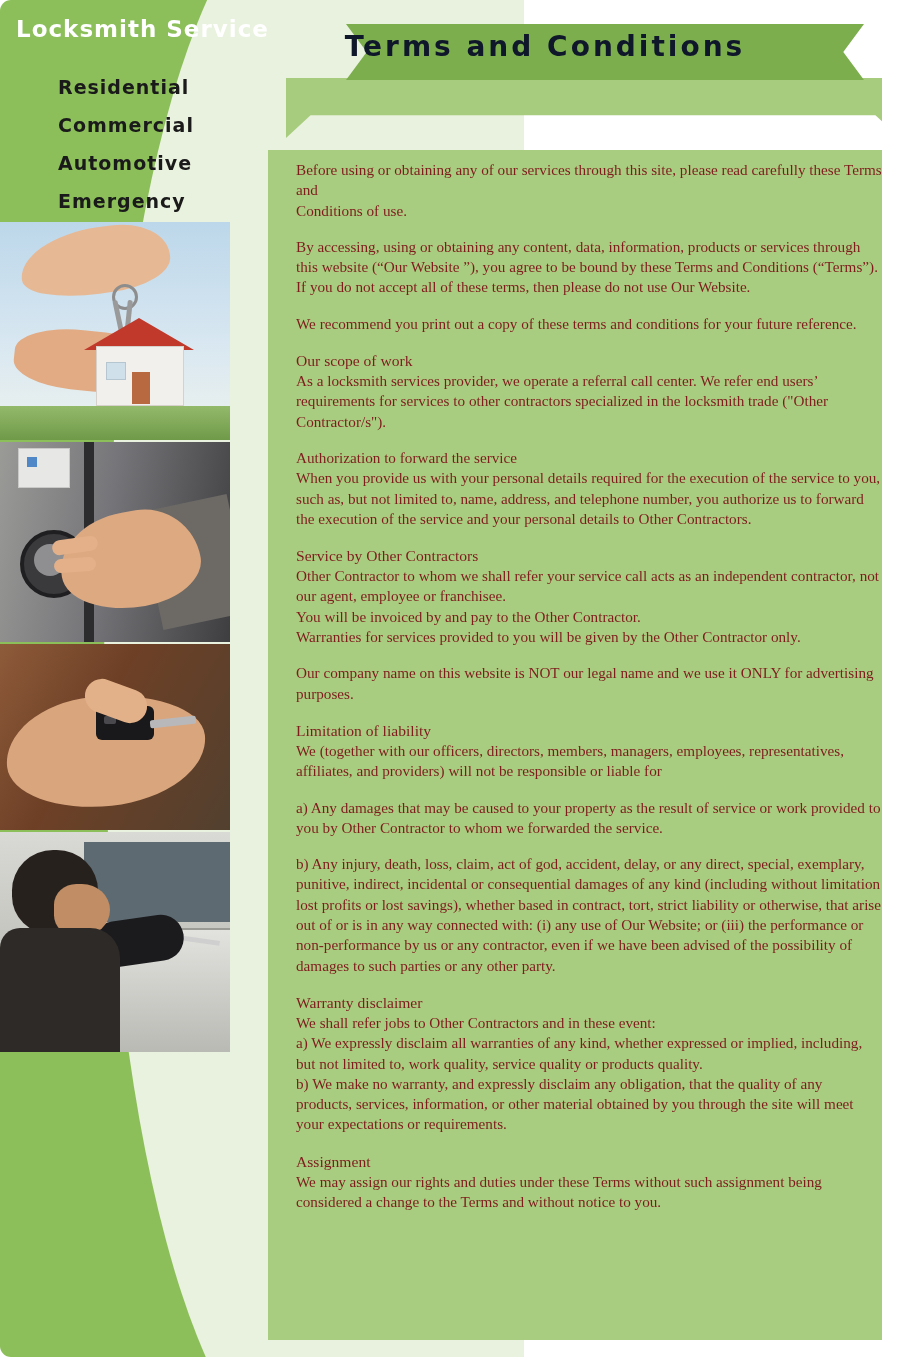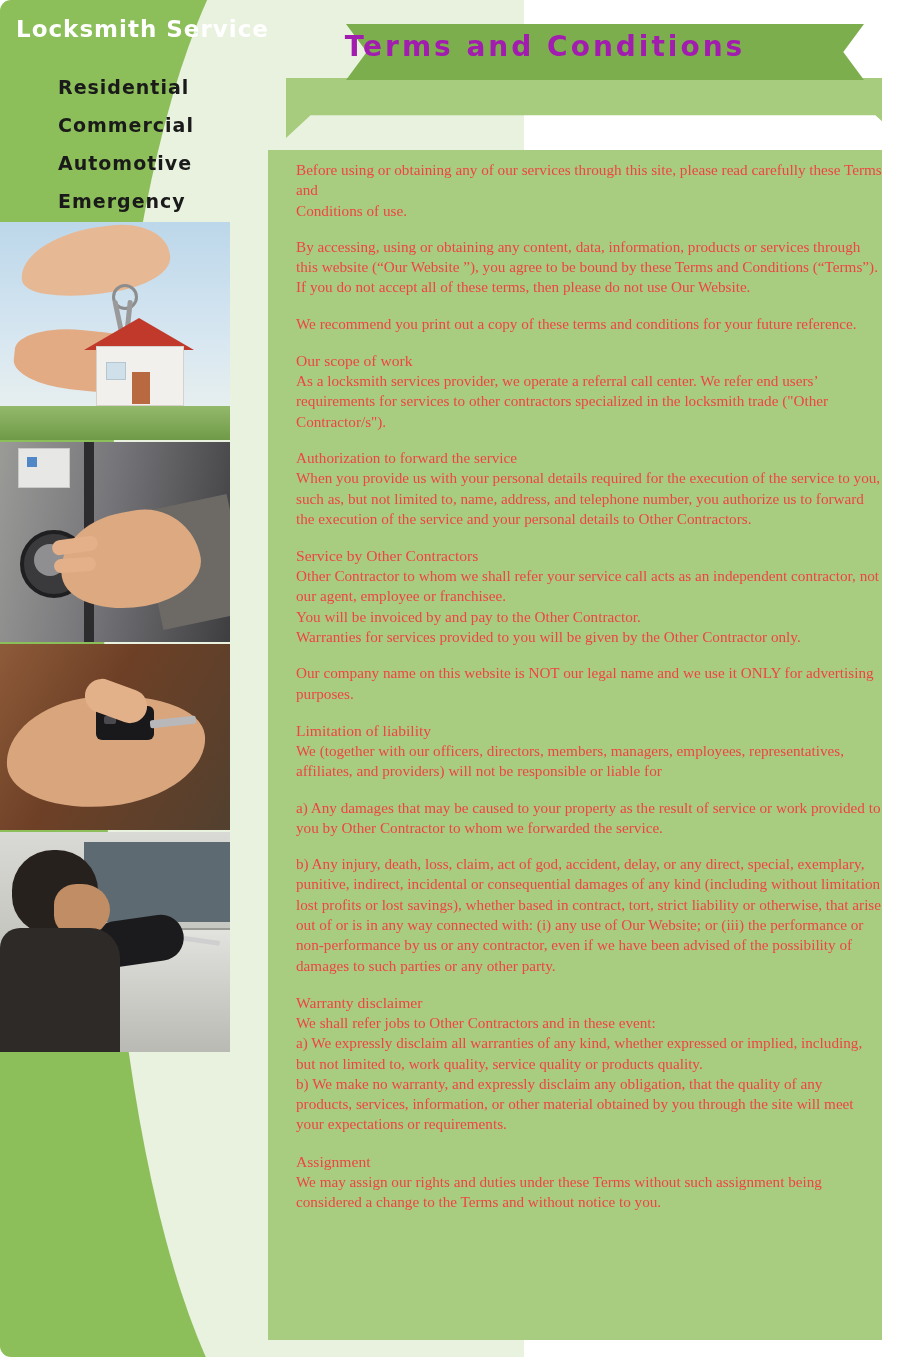--- a/index.html
+++ b/index.html
@@ -196,21 +196,21 @@
   }
   .ribbon-title {
     position: absolute;
     left: 0; top: 0;
     width: 518px; height: 44px;
     display: flex; align-items: center; justify-content: center;
     font-family: "DejaVu Sans", sans-serif;
     font-weight: bold;
     font-size: 28px;
     letter-spacing: 3px;
-    color: #a21caf;
+    color: #0f172a;
   }
   .banner-band {
     position: absolute;
     left: 286px;
     top: 78px;
     width: 614px;
     height: 60px;
     background: #a8cc7e;
     clip-path: polygon(0 0, 100% 0, 100% 100%, 96% 62%, 4% 62%, 0 100%);
     z-index: 6;
@@ -228,21 +228,21 @@
   }
   .content-inner {
     position: absolute;
     left: 296px;
     top: 160px;
     width: 586px;
     height: 1180px;
     padding: 0 14px 0 0;
     font-size: 15.2px;
     line-height: 20.3px;
-    color: #ef4444;
+    color: #7f1d1d;
     z-index: 8;
   }
   .content-inner p {
     margin: 8px 0 16px 0;
     text-align: left;
   }
   .content-inner h3 {
     margin: 0;
     font-size: 15.6px;
     font-weight: normal;

